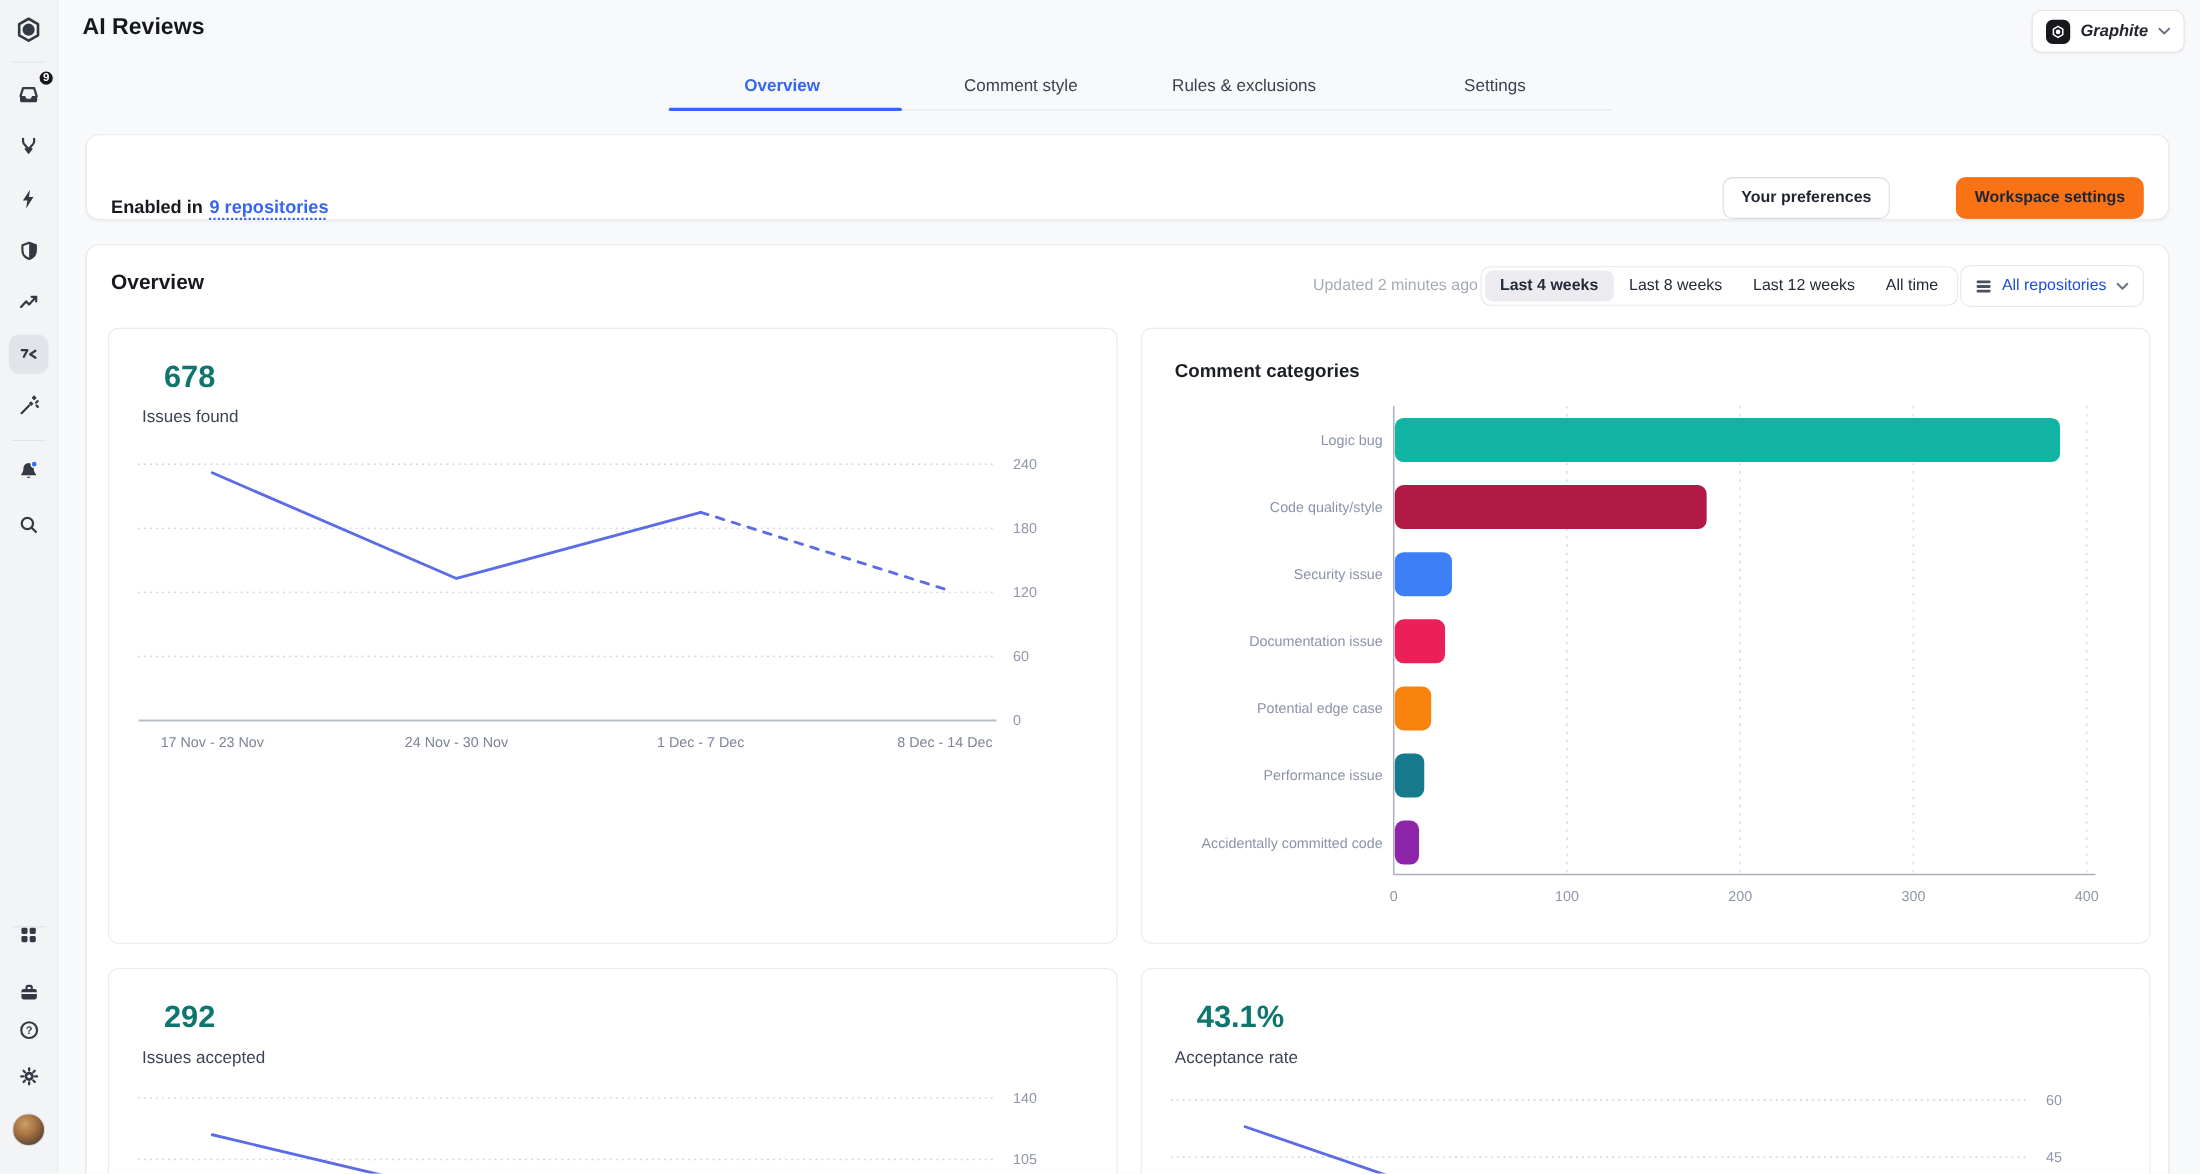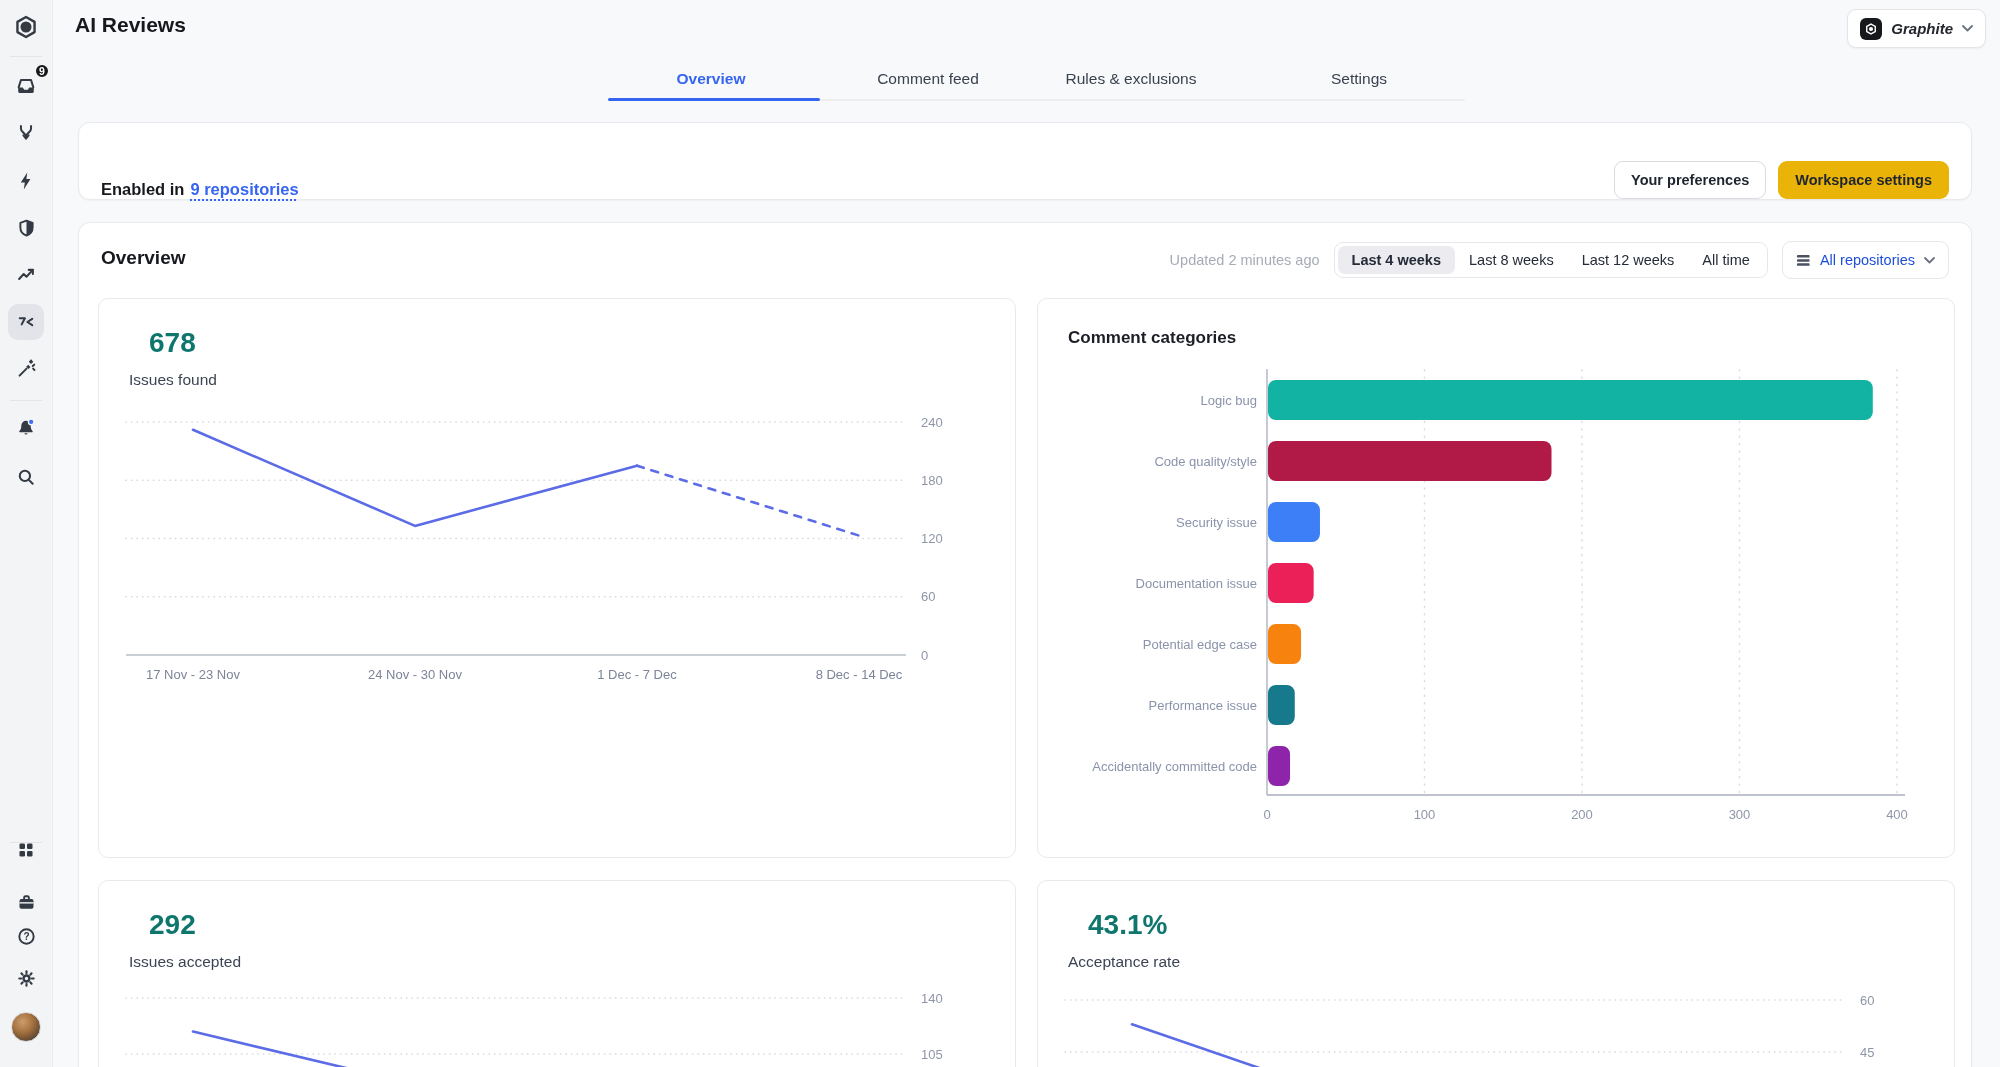--- a/index.html
+++ b/index.html
@@ -35,27 +35,27 @@
   .banner{position:absolute;left:78px;top:122px;width:1894px;height:78px;background:#fff;border:1px solid #e8eaed;
           border-radius:12px;box-sizing:border-box;display:flex;align-items:flex-end;padding:0 22px;
           box-shadow:0 1px 2px rgba(16,24,40,.04);}
   .banner-text{font-size:16.5px;font-weight:700;color:#17191e;}
   .banner-link{color:var(--accent);font-weight:700;text-decoration:underline dotted;text-underline-offset:4px;
                text-decoration-thickness:1.5px;cursor:pointer;margin-left:6px;}
   .banner-actions{margin-left:auto;display:flex;gap:12px;}
   .btn{height:38px;display:flex;align-items:center;padding:0 16px;border-radius:9px;font-size:14.5px;font-weight:600;
        color:#1f2530;cursor:pointer;box-sizing:border-box;white-space:nowrap;}
   .btn.outline{background:#fff;border:1px solid #d8dbe0;}
-  .btn.soft{background:#eab308;border:1px solid transparent;}
+  .btn.soft{background:#f97316;border:1px solid transparent;margin-left:48px;}
   
   .overview-card{position:absolute;left:78px;top:222px;width:1894px;height:1010px;background:#fff;
                  border:1px solid #e8eaed;border-radius:12px;box-sizing:border-box;
                  box-shadow:0 1px 2px rgba(16,24,40,.04);}
   .ov-heading{position:absolute;left:22px;top:24px;font-size:19px;font-weight:700;color:#16181d;}
-  .ov-controls{position:absolute;right:22px;top:19px;height:36px;display:flex;align-items:center;gap:14px;}
+  .ov-controls{position:absolute;right:22px;top:19px;height:36px;display:flex;align-items:center;gap:2px;}
   .updated{font-size:14.5px;color:#a6abb6;}
   .segmented{display:flex;align-items:center;background:#fff;border:1px solid #e5e7eb;border-radius:9px;
              padding:3px;height:36px;box-sizing:border-box;}
   .seg-item{padding:6px 14px;border-radius:7px;font-size:14.5px;color:#242b38;cursor:pointer;white-space:nowrap;}
   .seg-item.selected{background:#ececf0;font-weight:600;}
   .repo-btn{display:flex;align-items:center;gap:9px;height:36px;padding:0 13px;background:#fff;
             border:1px solid #e5e7eb;border-radius:9px;font-size:14.5px;color:#1d4ed8;cursor:pointer;}
   
   .tile{position:absolute;width:918px;height:560px;background:#fff;border:1px solid #e8eaed;border-radius:10px;
         box-sizing:border-box;overflow:hidden;}
@@ -218,21 +218,21 @@
     <span>Graphite</span>
     <svg width="11" height="7" viewBox="0 0 11 7">
       <polyline points="1,1 5.5,5.5 10,1" fill="none" stroke="#6b7280" stroke-width="1.8" stroke-linecap="round" stroke-linejoin="round"></polyline>
     </svg>
   </div>
 
   <div class="tabs">
     <div class="baseline"></div>
     <div class="active-line"></div>
     <span class="tab active" style="left:103px">Overview</span>
-    <span class="tab" style="left:320px">Comment feed</span>
+    <span class="tab" style="left:320px">Comment style</span>
     <span class="tab" style="left:523px">Rules &amp; exclusions</span>
     <span class="tab" style="left:751px">Settings</span>
   </div>
 
   <div class="banner">
     <span class="banner-text">Enabled in</span>
     <span class="banner-text banner-link">9 repositories</span>
     <div class="banner-actions">
       <div class="btn outline">Your preferences</div>
       <div class="btn soft">Workspace settings</div>

